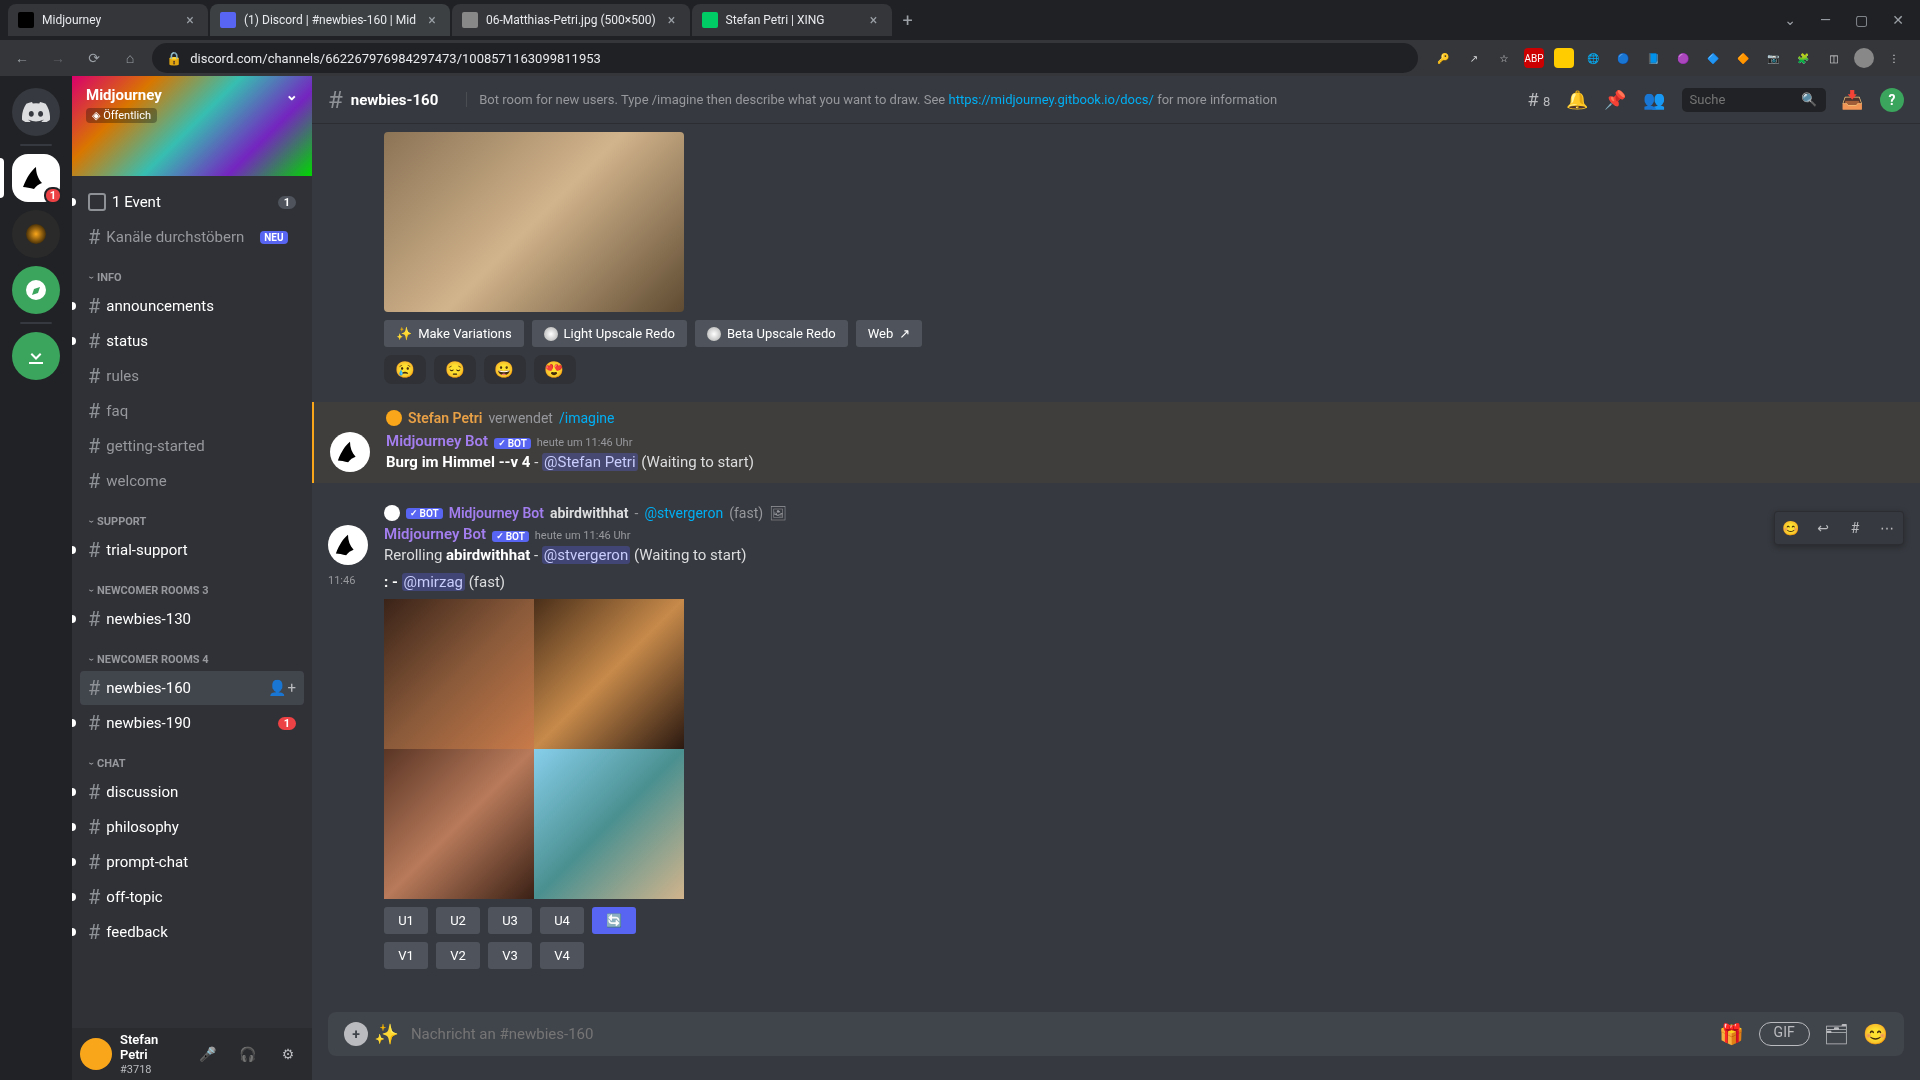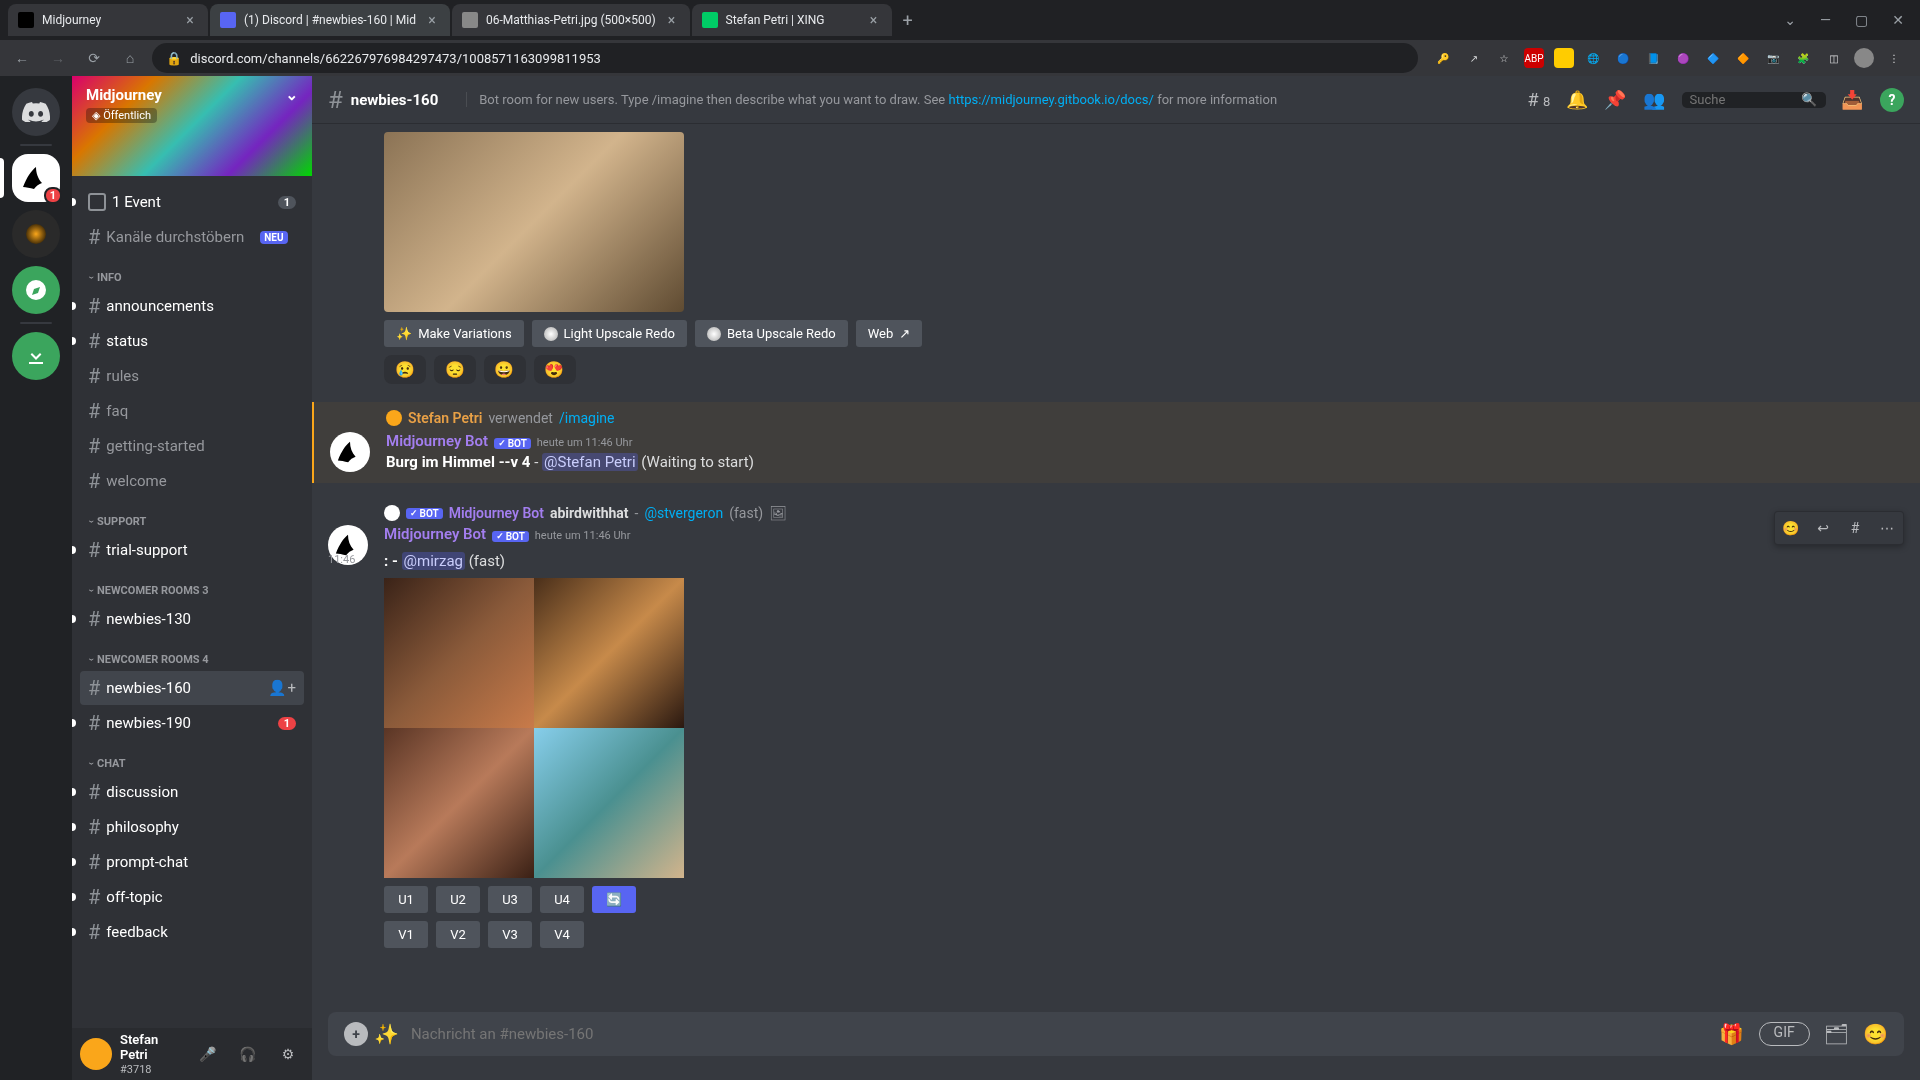--- a/index.html
+++ b/index.html
@@ -50,21 +50,21 @@
 .user-tag{font-size:11px;color:#b9bbbe}
 .user-icon{width:32px;height:32px;display:flex;align-items:center;justify-content:center;color:#b9bbbe;cursor:pointer}
 .main-col{flex:1;background:#36393f;display:flex;flex-direction:column}
 .chat-header{height:48px;border-bottom:1px solid rgba(0,0,0,0.2);display:flex;align-items:center;padding:0 16px;gap:8px}
 .chat-header .hash{font-size:24px;color:#8e9297}
 .chat-title{font-weight:700;color:#fff;font-size:15px}
 .chat-topic{color:#96989d;font-size:13px;margin-left:20px;border-left:1px solid rgba(255,255,255,0.1);padding-left:12px}
 .chat-topic a{color:#00aff4;text-decoration:none}
 .header-icons{margin-left:auto;display:flex;align-items:center;gap:16px;color:#b9bbbe}
 .header-icon{cursor:pointer;font-size:18px}
-.search-box{background:#202225;border-radius:5px;height:16px;width:144px;display:flex;align-items:center;padding:0 8px;font-size:13px;color:#96989d}
+.search-box{background:#202225;border-radius:5px;height:24px;width:144px;display:flex;align-items:center;padding:0 8px;font-size:13px;color:#96989d}
 .search-box input{background:none;border:none;outline:none;color:#dcddde;width:100%;font-size:13px}
 .chat-body{flex:1;overflow-y:auto;padding:0 0 20px 0}
 .msg{padding:2px 16px 2px 72px;position:relative;margin-top:16px}
 .msg.compact{margin-top:2px}
 .msg-avatar{position:absolute;left:16px;top:2px;width:40px;height:40px;border-radius:50%;background:#fff;display:flex;align-items:center;justify-content:center}
 .msg-header{display:flex;align-items:baseline;gap:6px;margin-bottom:2px}
 .msg-author{font-weight:600;color:#a37eef;font-size:15px}
 .msg-author.user{color:#e8a046}
 .bot-tag{background:#5865f2;color:#fff;font-size:10px;font-weight:600;padding:0 4px;border-radius:3px;display:inline-flex;align-items:center;gap:2px}
 .bot-tag::before{content:"✓";font-size:9px}
@@ -388,20 +388,23 @@
         <div class="msg-avatar">
           <svg width="28" height="28" viewBox="0 0 30 30">
               <path fill="#000" d="M2 24c4-10 8-16 13-20 0 6 2 12 6 16-3 1-6 3-8 6-4-1-8-2-11-2z"></path>
             </svg>
         </div>
         <div class="msg-header">
           <span class="msg-author">Midjourney Bot</span>
           <span class="bot-tag">BOT</span>
           <span class="msg-time">heute um 11:46 Uhr</span>
         </div>
+        <div class="msg-content">
+          <span>Rerolling </span><strong>abirdwithhat</strong><span> - </span><span class="mention">@stvergeron</span><span> (Waiting to start)</span>
+        </div>
         <div class="hover-actions">
           <div class="hover-action">😊</div>
           <div class="hover-action">↩</div>
           <div class="hover-action">#</div>
           <div class="hover-action">⋯</div>
         </div>
       </div>
 
       <div class="msg compact" style="position:relative">
         <span class="timestamp-left">11:46</span>

